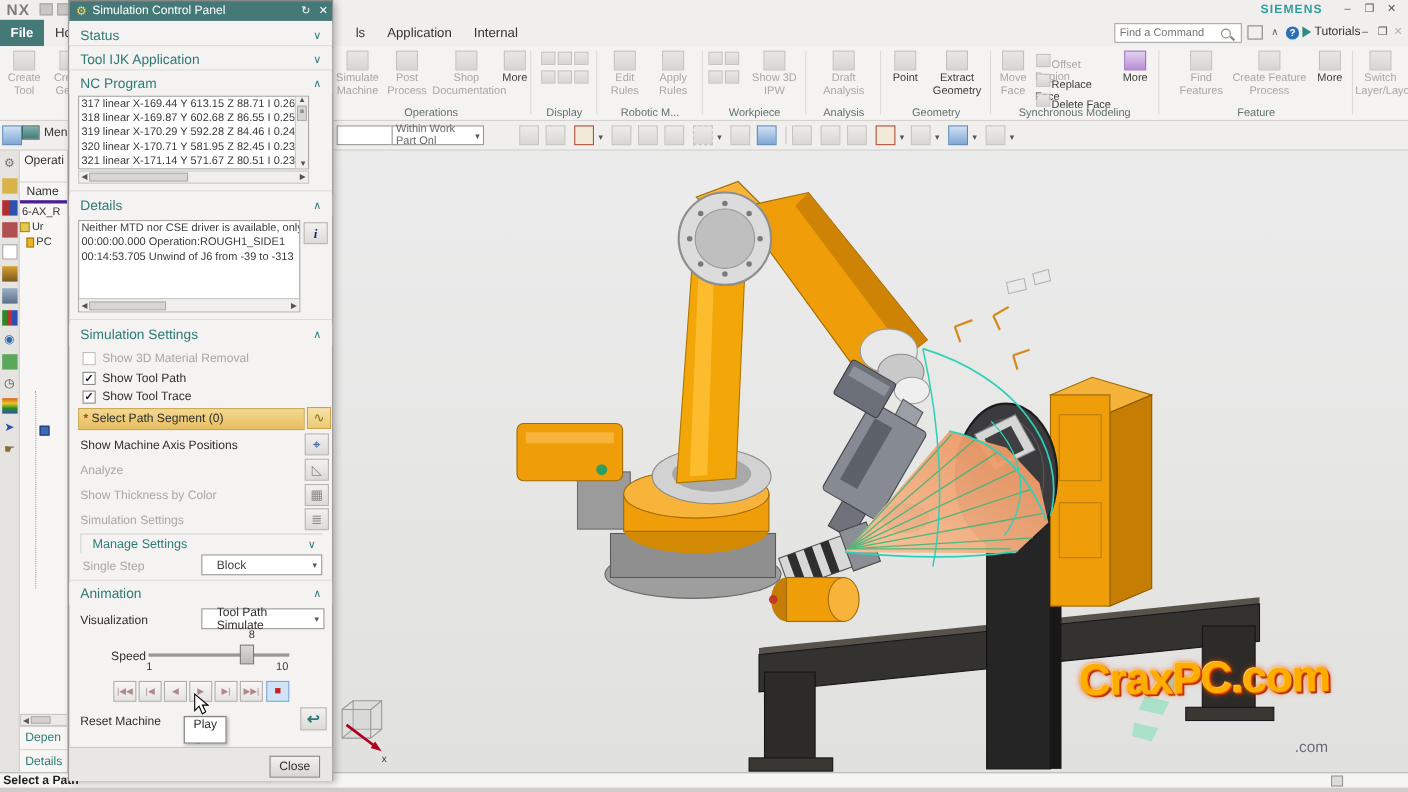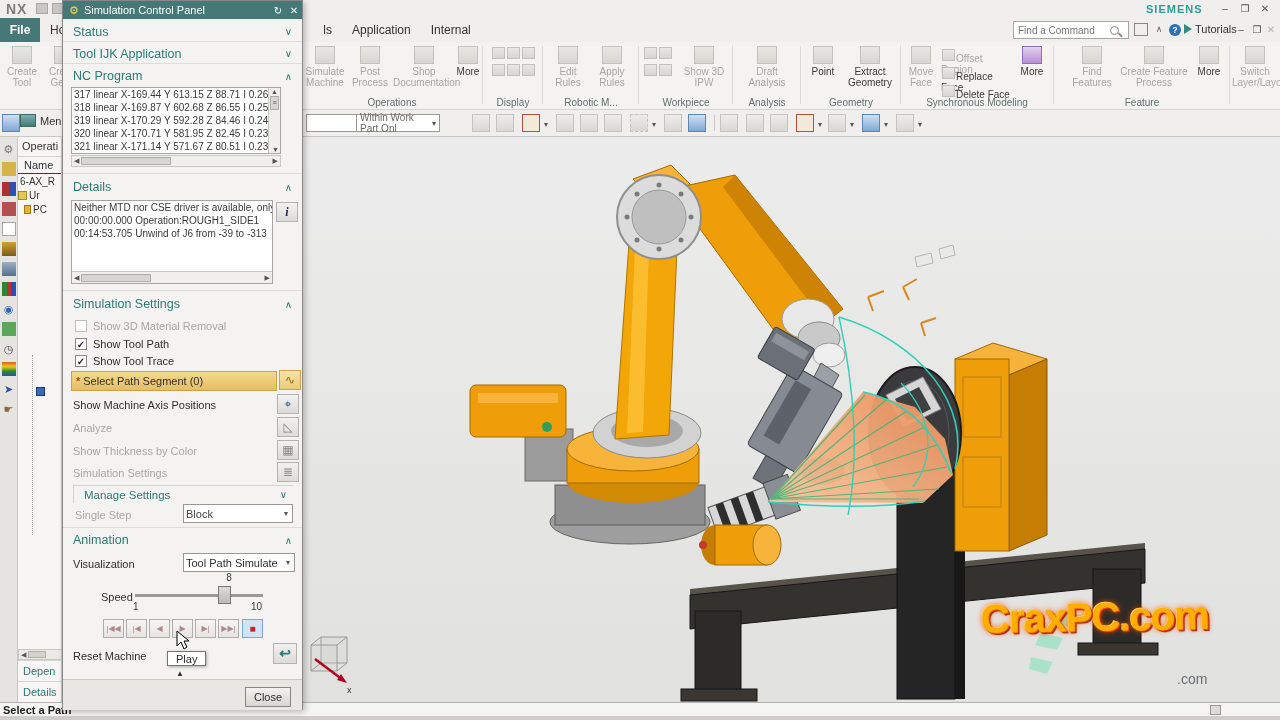--- a/index.html
+++ b/index.html
@@ -50,21 +50,21 @@
   .t2arr { position:absolute; top:10px; font-size:8px; color:#555; }
 
   
   #resbar { left:0; top:137px; width:18px; height:565px; background:#e6e4e1; border-right:1px solid #c9c7c3; }
   .res-ic { width:14px; height:14px; margin:5px auto 6px auto; font-size:11px; line-height:14px; text-align:center; }
   .res-ic.sel { background:#fff; border:1px solid #a8a6a2; }
 
   
   #navpanel { left:18px; top:137px; width:44px; height:565px; background:#f7f6f4; border-right:1px solid #c9c7c3; overflow:hidden; }
   .nav-h { font-size:11px; color:#333; padding:3px 0 0 4px; white-space:nowrap; }
-  .nav-col { font-size:11px; color:#333; border-top:1px solid #d5d3cf; border-bottom:1px solid #4c1d95; padding:2px 0 2px 6px; margin-top:4px; white-space:nowrap; }
+  .nav-col { font-size:11px; color:#333; border-top:1px solid #d5d3cf; border-bottom:3px solid #4c1d95; padding:2px 0 2px 6px; margin-top:13px; white-space:nowrap; }
   .nav-row { font-size:10px; color:#333; padding:2px 0 1px 2px; white-space:nowrap; display:flex; align-items:center; }
   .tree-ic { width:9px; height:9px; display:inline-block; margin-right:2px; flex:none; }
   .nav-bottom { position:absolute; bottom:0; left:0; width:44px; }
   .nav-tab { font-size:11px; color:#2e7a76; border-top:1px solid #d5d3cf; padding:4px 0 4px 5px; white-space:nowrap; }
   .hscr { height:11px; background:#eceae7; border:1px solid #c9c7c3; display:flex; align-items:center; }
   .hscr .thumb { height:7px; background:#d5d3cf; border:1px solid #b0aeaa; }
 
   
   #viewport { left:303px; top:137px; width:977px; height:565px; background:linear-gradient(#ececec,#e1e1df); }
   .crax { left:678px; top:458px; font-size:40px; font-weight:900; color:#ffae00; letter-spacing:-1px; transform:rotate(-1deg);
@@ -91,28 +91,28 @@
   .cb { width:12px; height:12px; background:#fff; border:1px solid #8a8886; margin-right:6px; font-size:10px; line-height:11px; text-align:center; color:#1a1a3a; font-weight:bold; flex:none; }
   .cb.dis { border-color:#c0beba; }
   .gray { color:#a9a7a3; }
   .hlrow { position:absolute; left:8px; width:206px; height:20px; background:linear-gradient(#f3d88e,#e7bd62); border:1px solid #cda24a; display:flex; align-items:center; font-size:11px; padding-left:4px; }
   .hl-star { color:#b0470a; font-weight:bold; margin-right:3px; }
   .ibtn { position:absolute; width:22px; height:20px; background:linear-gradient(#f2f1ef,#dddbd7); border:1px solid #b5b3af; text-align:center; line-height:19px; font-size:12px; color:#8a8886; }
   .ibtn.gold { border-color:#cda24a; color:#8a6a10; background:linear-gradient(#f6e2a8,#eccb76); }
   .actrow { position:absolute; left:10px; font-size:11px; height:20px; line-height:20px; }
   .manage { position:absolute; left:10px; width:220px; height:18px; border-top:1px solid #d5d3cf; border-left:1px solid #d5d3cf; display:flex; align-items:center; color:#2e7a76; font-size:11.5px; padding-left:10px; }
   .manage .ch { margin-left:auto; margin-right:6px; font-size:10px; }
-  .ddl { position:absolute; height:19px; background:#fff; border:1px solid #9a9894; font-size:11px; display:flex; align-items:center; padding-left:2px; }
+  .ddl { position:absolute; height:19px; background:#fff; border:1px solid #9a9894; font-size:11px; display:flex; align-items:center; padding-left:13px; }
   .ddl .arr { margin-left:auto; padding-right:4px; font-size:8px; color:#555; }
   .slider-track { position:absolute; height:3px; background:#9a9894; }
   .slider-thumb { position:absolute; width:13px; height:18px; background:linear-gradient(#dcdad6,#bdbbb7); border:1px solid #7a7876; }
   .tickv { position:absolute; font-size:10px; color:#3a3a3a; }
   .tbtn { position:absolute; top:618px; width:21px; height:19px; background:linear-gradient(#f7f6f5,#e6e4e1); border:1px solid #b0aeaa; font-size:8px; color:#b08888; text-align:center; line-height:18px; }
   .tbtn.stop { background:#cfe4f7; border-color:#7da7d8; color:#cc2020; font-size:10px; }
-  .tooltip { position:absolute; left:104px; top:650px; background:#fff; border:1px solid #767674; box-shadow:1px 1px 3px rgba(0,0,0,.3); font-size:11px; padding:1px 8px 0 8px; z-index:40; }
+  .tooltip { position:absolute; left:104px; top:650px; background:#fff; border:1px solid #767674; box-shadow:1px 1px 3px rgba(0,0,0,.3); font-size:11px; padding:1px 8px 10px 8px; z-index:40; }
   .collapse-a { position:absolute; left:113px; top:668px; font-size:8px; color:#333; }
   .dlg-footer { position:absolute; left:0; top:678px; width:239px; height:31px; background:#e9e7e4; border-top:1px solid #cac8c4; }
   .close-btn { position:absolute; right:11px; top:7px; width:46px; height:20px; background:linear-gradient(#f2f1ef,#d8d6d2); border:1px solid #8a8886; font-size:11px; text-align:center; line-height:19px; color:#2f2f2f; }
 
   
   #statusbar { left:0; top:702px; width:1280px; height:14px; background:#f5f5f3; border-top:1px solid #b5b3af; }
   .status-msg { left:3px; top:1px; font-weight:bold; font-size:11px; color:#222; }
   #statusbar2 { left:0; top:716px; width:1280px; height:4px; background:#cfcdc9; }
   .sb-ic { left:1210px; top:2px; width:11px; height:10px; border:1px solid #9a9894; background:#dddbd7; }
 </style>

